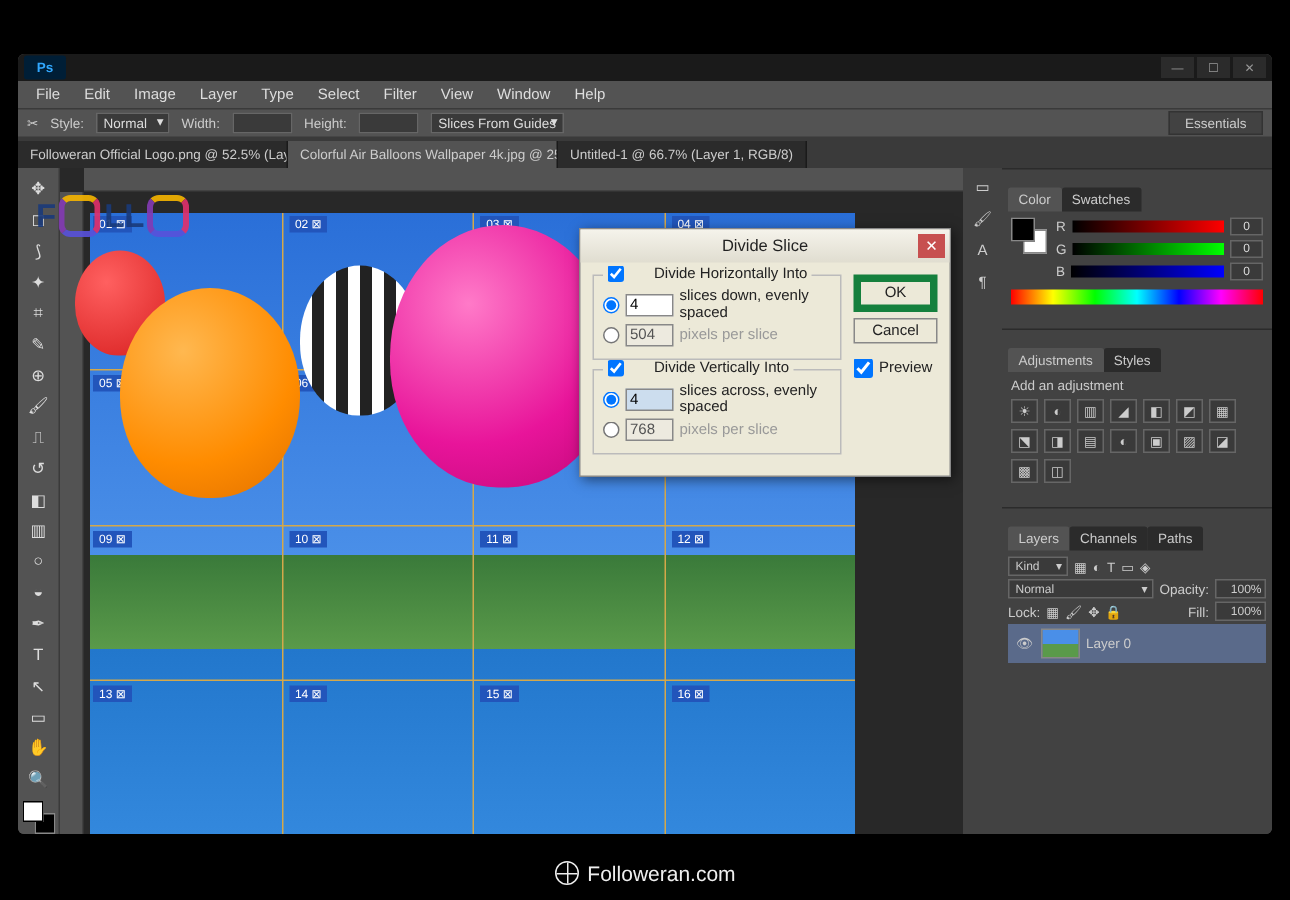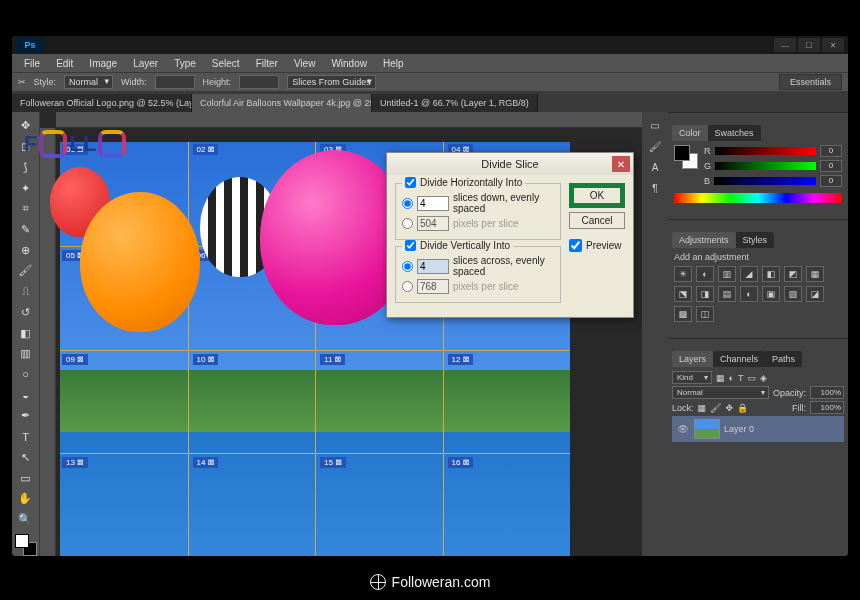--- a/index.html
+++ b/index.html
@@ -57,21 +57,21 @@
 
 
 .dialog{position:absolute;top:40px;right:8px;width:248px;background:#ece9d8;border:1px solid #888;box-shadow:2px 2px 8px rgba(0,0,0,.5);z-index:20;font-size:10px;color:#222}
 .dlg-title{height:22px;background:linear-gradient(180deg,#f5f3eb,#e0ddd0);display:flex;align-items:center;justify-content:center;position:relative;font-size:11px}
 .dlg-close{position:absolute;right:3px;top:3px;width:18px;height:16px;background:#c75050;color:#fff;display:flex;align-items:center;justify-content:center;font-size:10px;cursor:pointer}
 .dlg-body{display:flex;padding:8px;gap:8px}
 .dlg-left{flex:1}
 .dlg-right{width:56px;display:flex;flex-direction:column;gap:4px}
 .dlg-btn{background:#ece9d8;border:1px solid #888;padding:2px 4px;text-align:center;cursor:pointer;font-size:10px}
 .fieldset{border:1px solid #bbb;padding:6px 6px 6px 6px;margin-bottom:6px;position:relative}
-.legend{position:absolute;top:-7px;left:6px;background:#ece9d8;padding:0 3px;font-size:10px;display:flex;align-items:center;gap:4px}
+.legend{position:absolute;top:-7px;left:6px;background:#ece9d8;padding:0 3px;font-size:10px;display:flex;align-items:center;gap:20px}
 .row{display:flex;align-items:center;gap:4px;margin:2px 0}
 .row input[type=text]{width:32px;border:1px solid #888;padding:1px 2px;font-size:10px}
 .row input[type=radio],.legend input[type=checkbox]{width:11px;height:11px}
 .dim{color:#999}
 
 
 .panels{width:180px;background:#424242;display:flex;flex-direction:column;font-size:9px;color:#ccc}
 .pgroup{border-top:1px solid #2b2b2b;padding:12px 0}
 .ptabs{display:flex;gap:0;padding:0 4px}
 .ptab{padding:3px 7px;background:#2b2b2b;border-radius:2px 2px 0 0;cursor:pointer}

